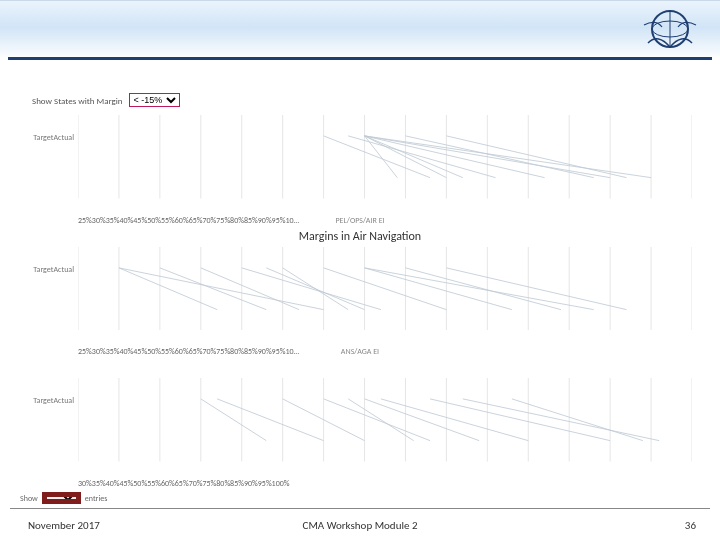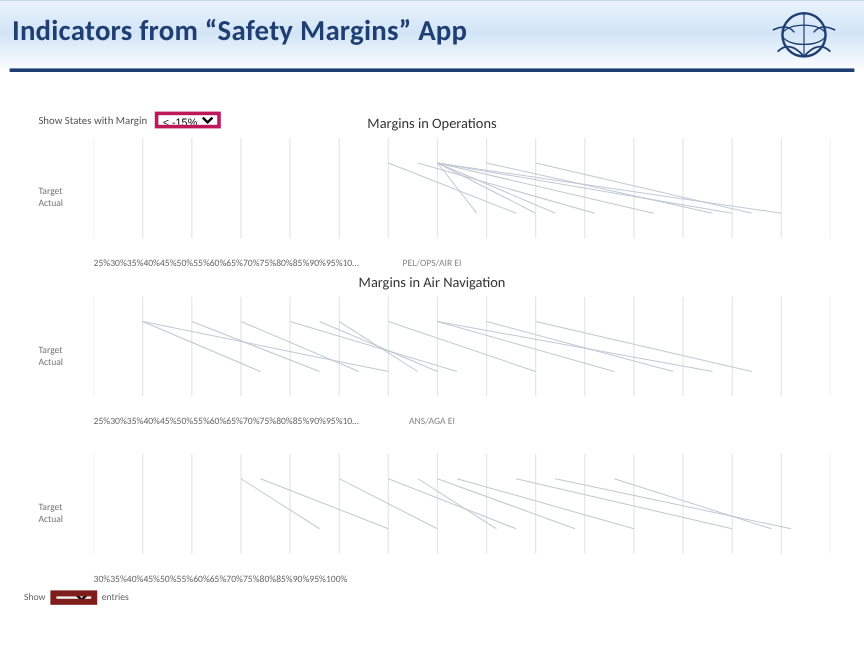--- a/index.html
+++ b/index.html
@@ -10,28 +10,28 @@
   .banner { position: absolute; top: 0; left: 0; right: 0; height: 60px;
     background: linear-gradient(180deg, rgba(220,236,250,0.6) 0%, rgba(198,222,244,0.8) 45%, rgba(255,255,255,0) 100%);
     border-top: 1px solid #c9d9e8; }
   .banner::after { content:""; position:absolute; left:8px; right:8px; bottom:0; height:3px; background:#1f3f73; }
   .title { position:absolute; left:10px; top:10px; font-size:24px; font-weight:700; color:#1f3f73; letter-spacing:0.2px; }
   .logo { position:absolute; right:18px; top:4px; width:64px; height:48px; }
 
   
   .controls { position:absolute; left:32px; top:70px; font-size:9px; color:#555;margin-top:23px; }
   .controls .row { margin-bottom:3px; display:flex; align-items:center; gap:6px; }
-  .controls select { font-size:9px; height:14px; border:3px solid #be185d; background:#fff; }
+  .controls select { font-size:9px; height:14px; border:1px solid #be185d; background:#fff; }
   .controls .chk { display:inline-block; width:10px; height:10px; border:1px solid #999; }
 
   .content { position:absolute; left:18px; right:18px; top:95px; bottom:50px; }
   .panel { height:33.3%; position:relative; }
   .panel-title { text-align:center; font-size:12px; color:#333; padding-top:2px; }
   .plot { position:absolute; left:60px; right:10px; top:20px; bottom:28px; }
-  .ylabels { position:absolute; left:14px; top:37px; bottom:28px; width:42px; display:flex; flex-direction:column; justify-content:center; font-size:8px; color:#777; }
+  .ylabels { position:absolute; left:14px; top:37px; bottom:28px; width:42px; display:flex; flex-direction:row; justify-content:flex-end; font-size:8px; color:#777; }
   .xaxis { position:absolute; left:60px; right:10px; bottom:2px; display:flex; justify-content:flex-start; font-size:8px; color:#666; }
   .sub { position:absolute; left:0; right:0; bottom:2px; text-align:center; font-size:8px; color:#888; }
   svg.lines { position:absolute; inset:0; width:100%; height:100%; }
   .grid line { stroke:#e6e6e6; stroke-width:1; }
   .traces line { stroke:#bfc9d4; stroke-width:0.8; }
 
   .show-entries { position:absolute; left:20px; bottom:36px; font-size:8px; color:#666; display:flex; align-items:center; gap:4px; }
   .show-entries select { font-size:8px; height:12px; border:5px solid #7f1d1d; }
 
   
@@ -40,21 +40,20 @@
   .f-left { position:absolute; left:28px; bottom:8px; font-size:11px; color:#333; }
   .f-center { position:absolute; left:0; right:0; bottom:8px; text-align:center; font-size:11px; color:#333; }
   .f-right { position:absolute; right:24px; bottom:8px; font-size:11px; color:#333; }
 </style>
 </head>
 <body>
 
 <div class="slide">
 
   <div class="banner">
-    <div class="title">Indicators from “Safety Margins” App</div>
     <div class="logo">
       <svg viewBox="0 0 64 48">
         <circle cx="32" cy="24" r="18" fill="none" stroke="#1f3f73" stroke-width="2"></circle>
         <ellipse cx="32" cy="24" rx="18" ry="8" fill="none" stroke="#1f3f73" stroke-width="1"></ellipse>
         <line x1="32" y1="6" x2="32" y2="42" stroke="#1f3f73" stroke-width="1"></line>
         <path d="M10 38 Q20 28 32 42 Q44 28 54 38" fill="none" stroke="#1f3f73" stroke-width="1.5"></path>
         <path d="M6 20 Q18 14 24 22 M58 20 Q46 14 40 22" fill="none" stroke="#1f3f73" stroke-width="1.2"></path>
       </svg>
     </div>
   </div>
@@ -63,21 +62,20 @@
     <div class="row">
       <span>Show States with Margin</span>
       <select>
         <option>&lt; -15%</option>
       </select>
     </div>
   </div>
 
   <div class="content">
     <div class="panel">
-      <div class="panel-title">Margins in Operations</div>
       <div class="ylabels">
         <span>Target</span>
         <span>Actual</span>
       </div>
       <div class="plot">
         <svg class="lines" viewBox="0 0 600 80" preserveAspectRatio="none">
           <g class="grid">
               <line x1="0" x2="0" y1="0" y2="80"></line>
               <line x1="40" x2="40" y1="0" y2="80"></line>
               <line x1="80" x2="80" y1="0" y2="80"></line>
@@ -251,13 +249,18 @@
         </div>
     </div>
   </div>
 
   <div class="show-entries">
     <span>Show</span>
     <select><option>10</option></select>
     <span>entries</span>
   </div>
 
+  <div class="footer">
+    <div class="f-left">November 2017</div>
+    <div class="f-center">CMA Workshop Module 2</div>
+    <div class="f-right">36</div>
+  </div>
 </div>
 
 </body></html>

